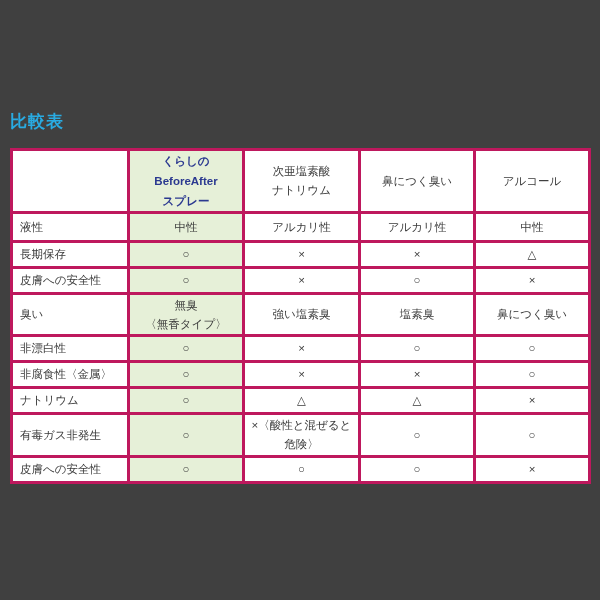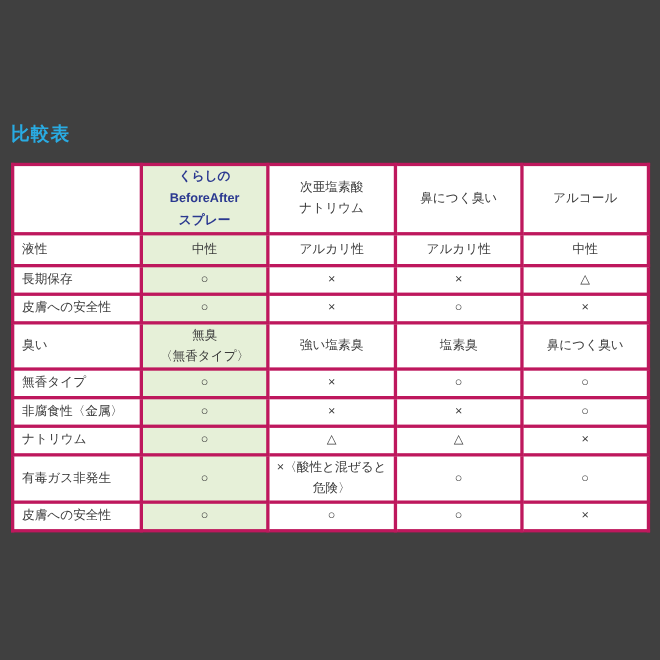--- a/index.html
+++ b/index.html
@@ -123,21 +123,21 @@
       </tr>
       <tr class="r3">
         <td class="lbl">臭い</td>
         <td class="hl">無臭
 〈無香タイプ〉</td>
         <td>強い塩素臭</td>
         <td>塩素臭</td>
         <td>鼻につく臭い</td>
       </tr>
       <tr class="r4">
-        <td class="lbl">無香タイプ</td>
+        <td class="lbl">非漂白性</td>
         <td class="hl">○</td>
         <td>×</td>
         <td>○</td>
         <td>○</td>
       </tr>
       <tr class="r5">
         <td class="lbl">非腐食性〈金属〉</td>
         <td class="hl">○</td>
         <td>×</td>
         <td>×</td>

